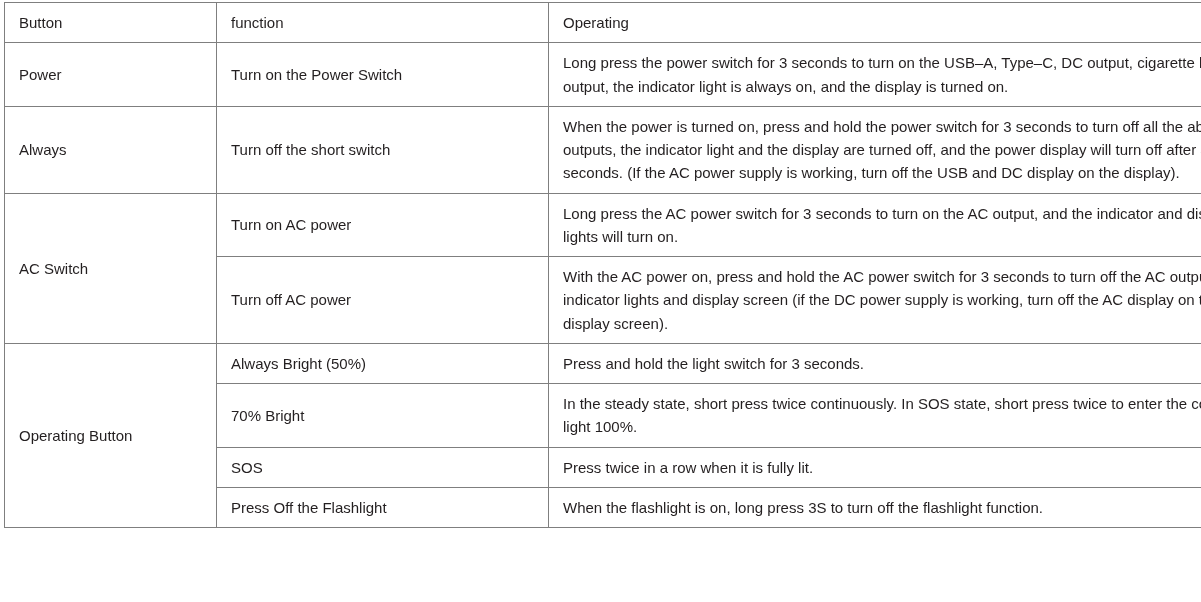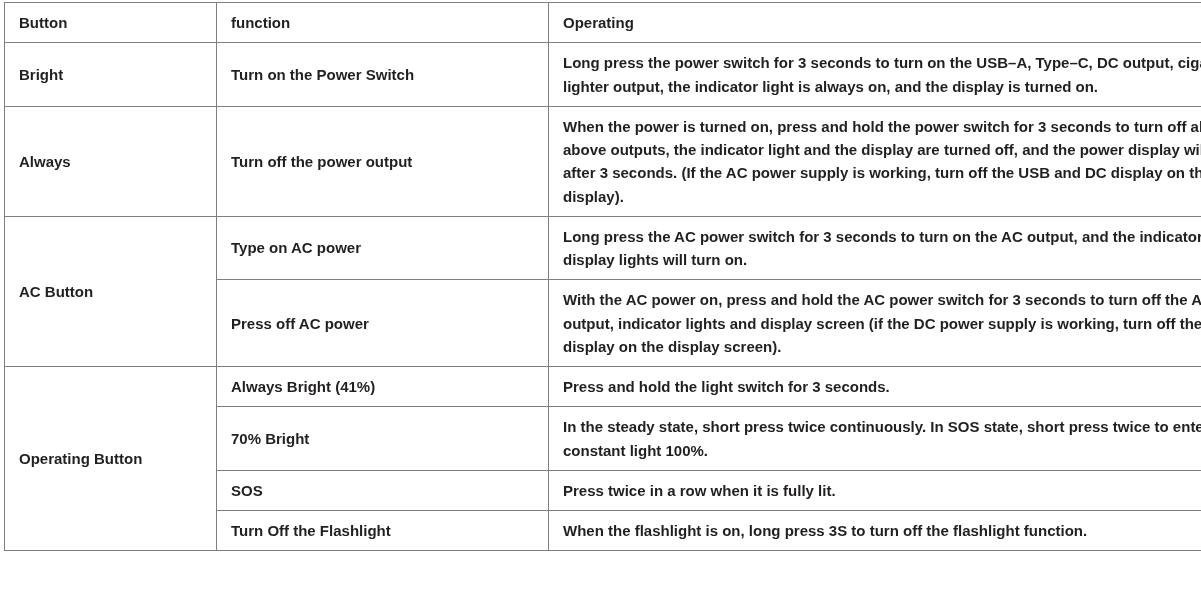--- a/index.html
+++ b/index.html
@@ -25,21 +25,21 @@
     border-collapse: collapse;
     table-layout: fixed;
   }
   table.spec td {
     border: 1px solid #7f7f7f;
     vertical-align: middle;
     padding: 8px 12px 8px 14px;
     font-size: 15px;
     line-height: 1.55;
     color: #231f20;
-    font-weight: 700;
+    font-weight: 400;
   }
   td.col-a { width: 185px; }
   td.col-b { width: 305px; margin-left: 10px; }
   td.col-c { width: 703px; }
   .hdr td { padding-top: 7px; padding-bottom: 7px; }
   .cell-text { display: block; }
   .tight { padding-top: 5px; padding-bottom: 5px; }
 </style>
 </head>
 <body>
@@ -54,69 +54,69 @@
         <td class="col-b">
           <span class="cell-text">function</span>
         </td>
         <td class="col-c">
           <span class="cell-text">Operating</span>
         </td>
       </tr>
 
       <tr>
         <td class="col-a" rowspan="1">
-          <span class="cell-text">Bright</span>
+          <span class="cell-text">Power</span>
         </td>
         <td class="col-b">
           <span class="cell-text">Turn on the Power Switch</span>
         </td>
         <td class="col-c">
           <span class="cell-text">Long press the power switch for 3 seconds to turn on the USB–A, Type–C, DC output, cigarette lighter output, the indicator light is always on, and the display is turned on.</span>
         </td>
       </tr>
 
       <tr>
         <td class="col-a">
           <span class="cell-text">Always</span>
         </td>
         <td class="col-b">
-          <span class="cell-text">Turn off the power output</span>
+          <span class="cell-text">Turn off the short switch</span>
         </td>
         <td class="col-c">
           <span class="cell-text">When the power is turned on, press and hold the power switch for 3 seconds to turn off all the above outputs, the indicator light and the display are turned off, and the power display will turn off after 3 seconds. (If the AC power supply is working, turn off the USB and DC display on the display).</span>
         </td>
       </tr>
 
       <tr>
         <td class="col-a" rowspan="2">
-          <span class="cell-text">AC Button</span>
+          <span class="cell-text">AC Switch</span>
         </td>
         <td class="col-b">
-          <span class="cell-text">Type on AC power</span>
+          <span class="cell-text">Turn on AC power</span>
         </td>
         <td class="col-c">
           <span class="cell-text">Long press the AC power switch for 3 seconds to turn on the AC output, and the indicator and display lights will turn on.</span>
         </td>
       </tr>
 
       <tr>
         <td class="col-b">
-          <span class="cell-text">Press off AC power</span>
+          <span class="cell-text">Turn off AC power</span>
         </td>
         <td class="col-c">
           <span class="cell-text">With the AC power on, press and hold the AC power switch for 3 seconds to turn off the AC output, indicator lights and display screen (if the DC power supply is working, turn off the AC display on the display screen).</span>
         </td>
       </tr>
 
       <tr>
         <td class="col-a" rowspan="4">
           <span class="cell-text">Operating Button</span>
         </td>
         <td class="col-b tight">
-          <span class="cell-text">Always Bright (41%)</span>
+          <span class="cell-text">Always Bright (50%)</span>
         </td>
         <td class="col-c tight">
           <span class="cell-text">Press and hold the light switch for 3 seconds.</span>
         </td>
       </tr>
 
       <tr>
         <td class="col-b">
           <span class="cell-text">70% Bright</span>
         </td>
@@ -129,21 +129,21 @@
         <td class="col-b tight">
           <span class="cell-text">SOS</span>
         </td>
         <td class="col-c tight">
           <span class="cell-text">Press twice in a row when it is fully lit.</span>
         </td>
       </tr>
 
       <tr>
         <td class="col-b tight">
-          <span class="cell-text">Turn Off the Flashlight</span>
+          <span class="cell-text">Press Off the Flashlight</span>
         </td>
         <td class="col-c tight">
           <span class="cell-text">When the flashlight is on, long press 3S to turn off the flashlight function.</span>
         </td>
       </tr>
     </tbody>
   </table>
 </div>
 
 </body></html>

